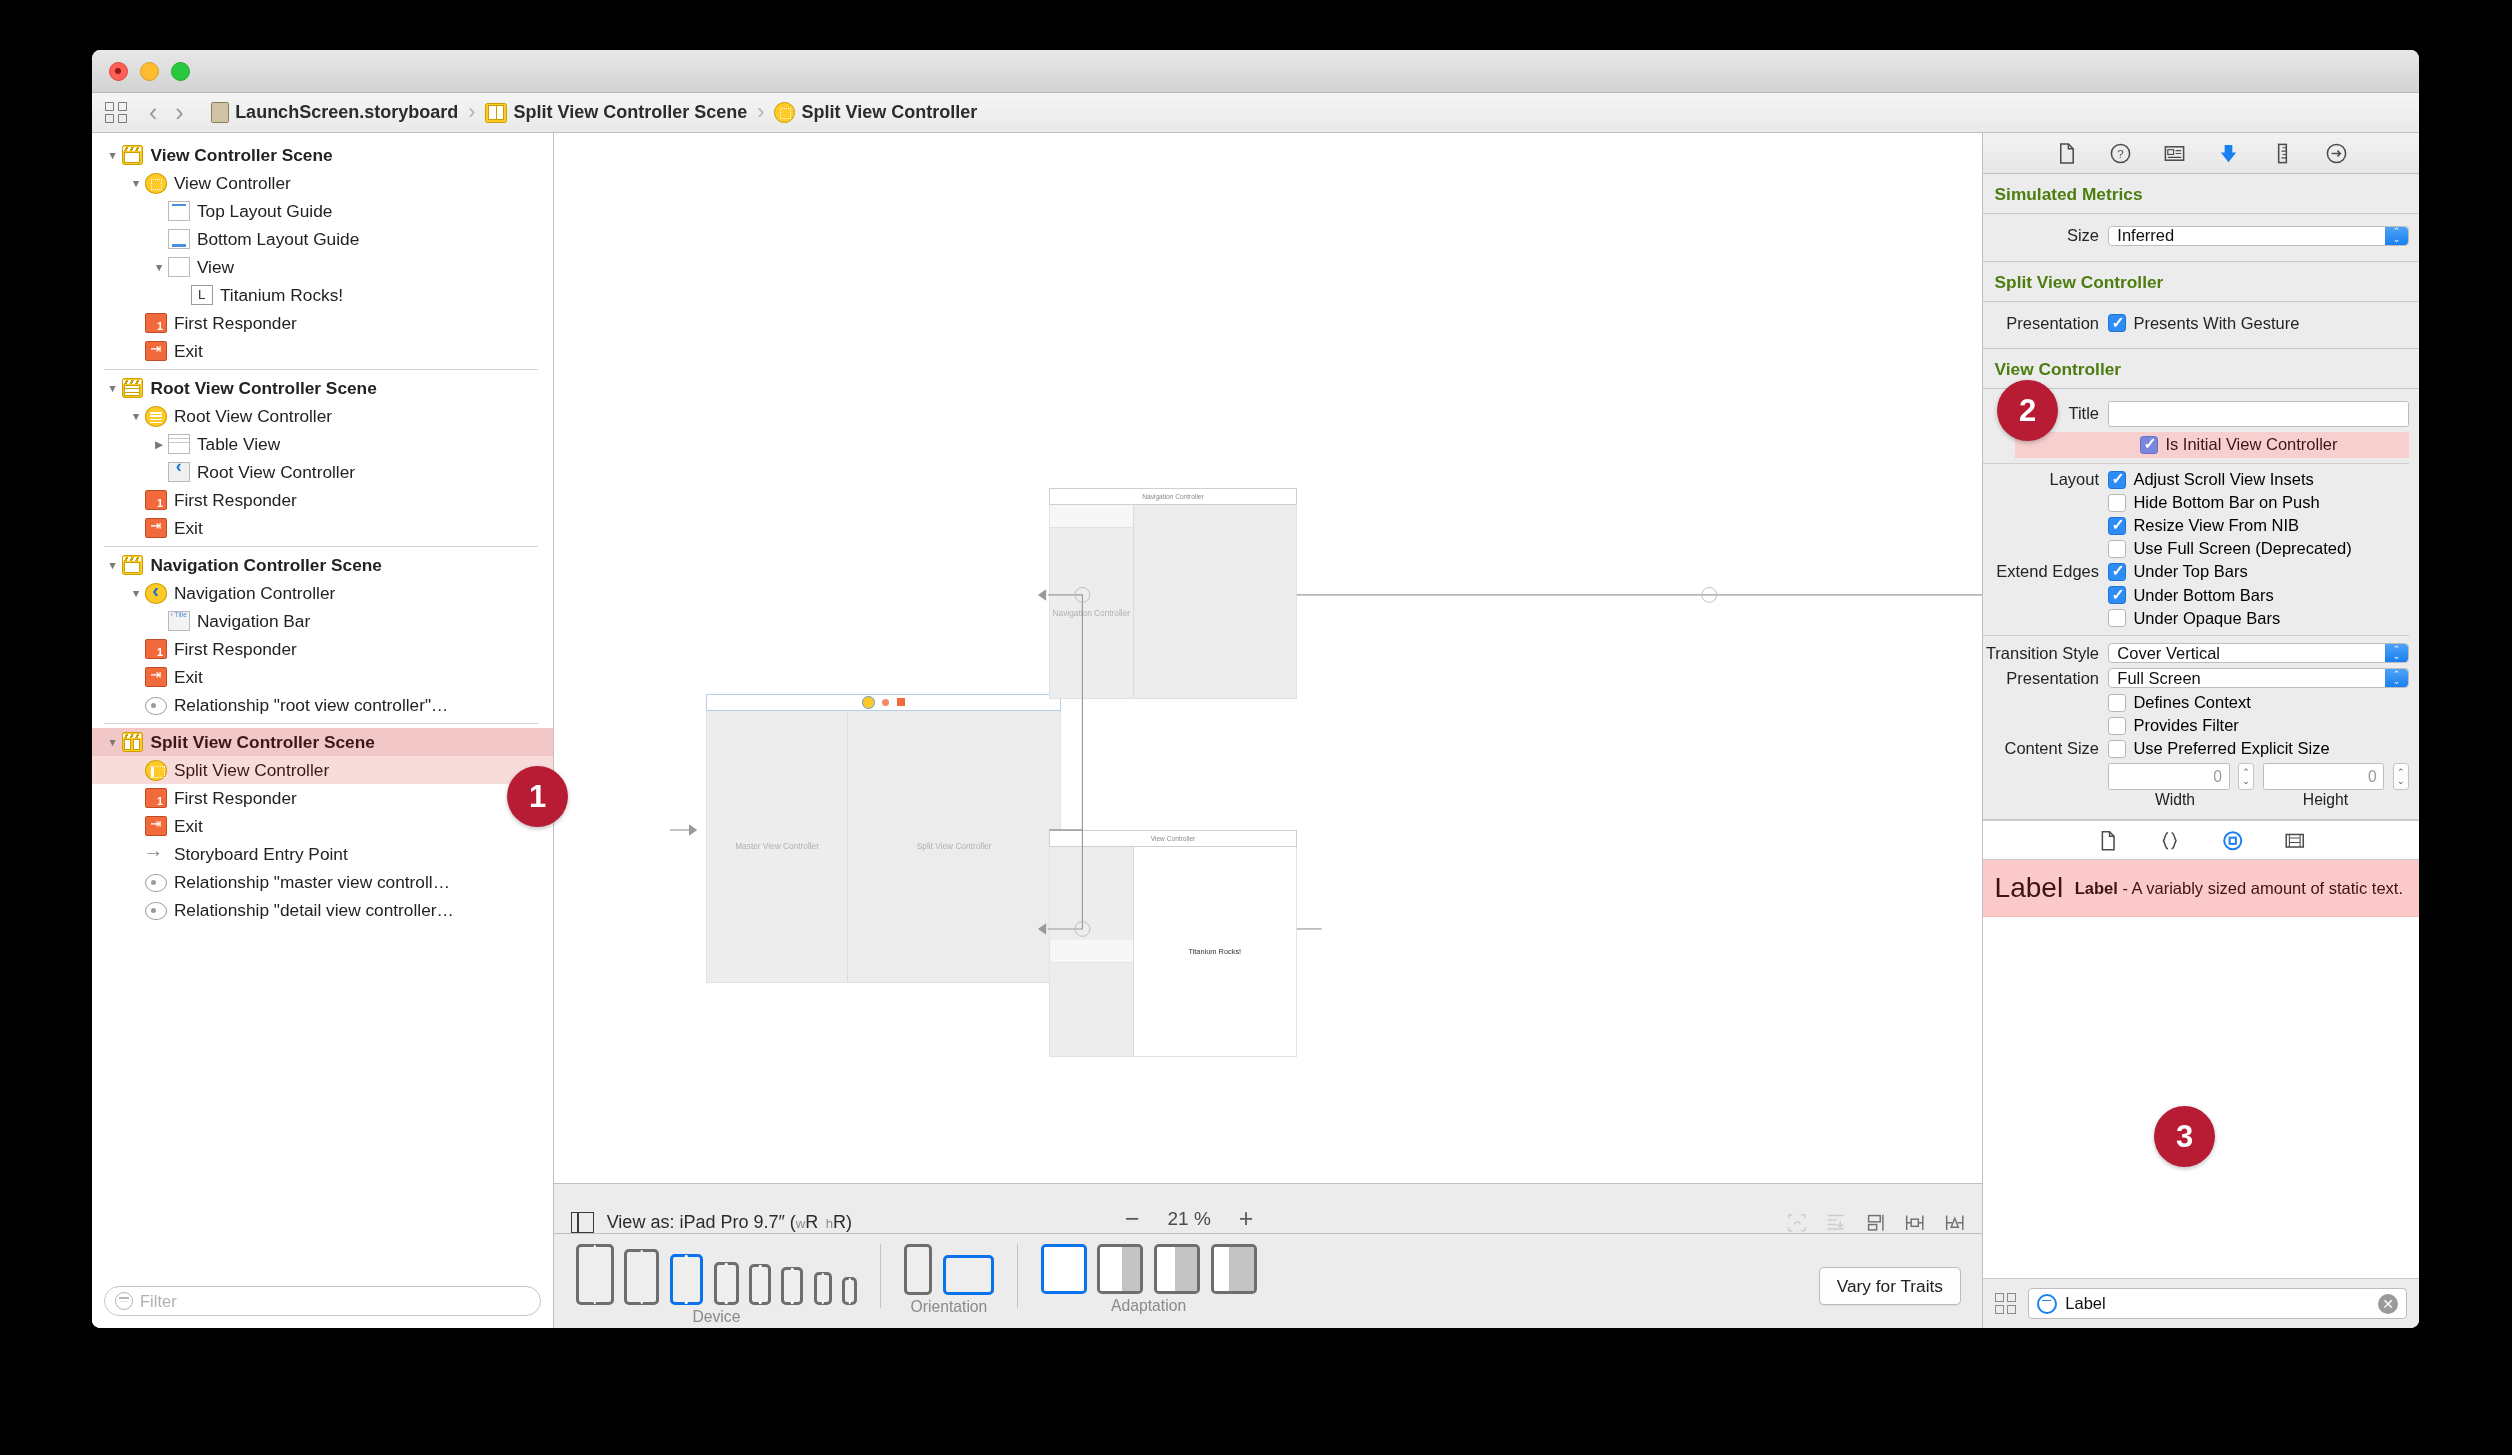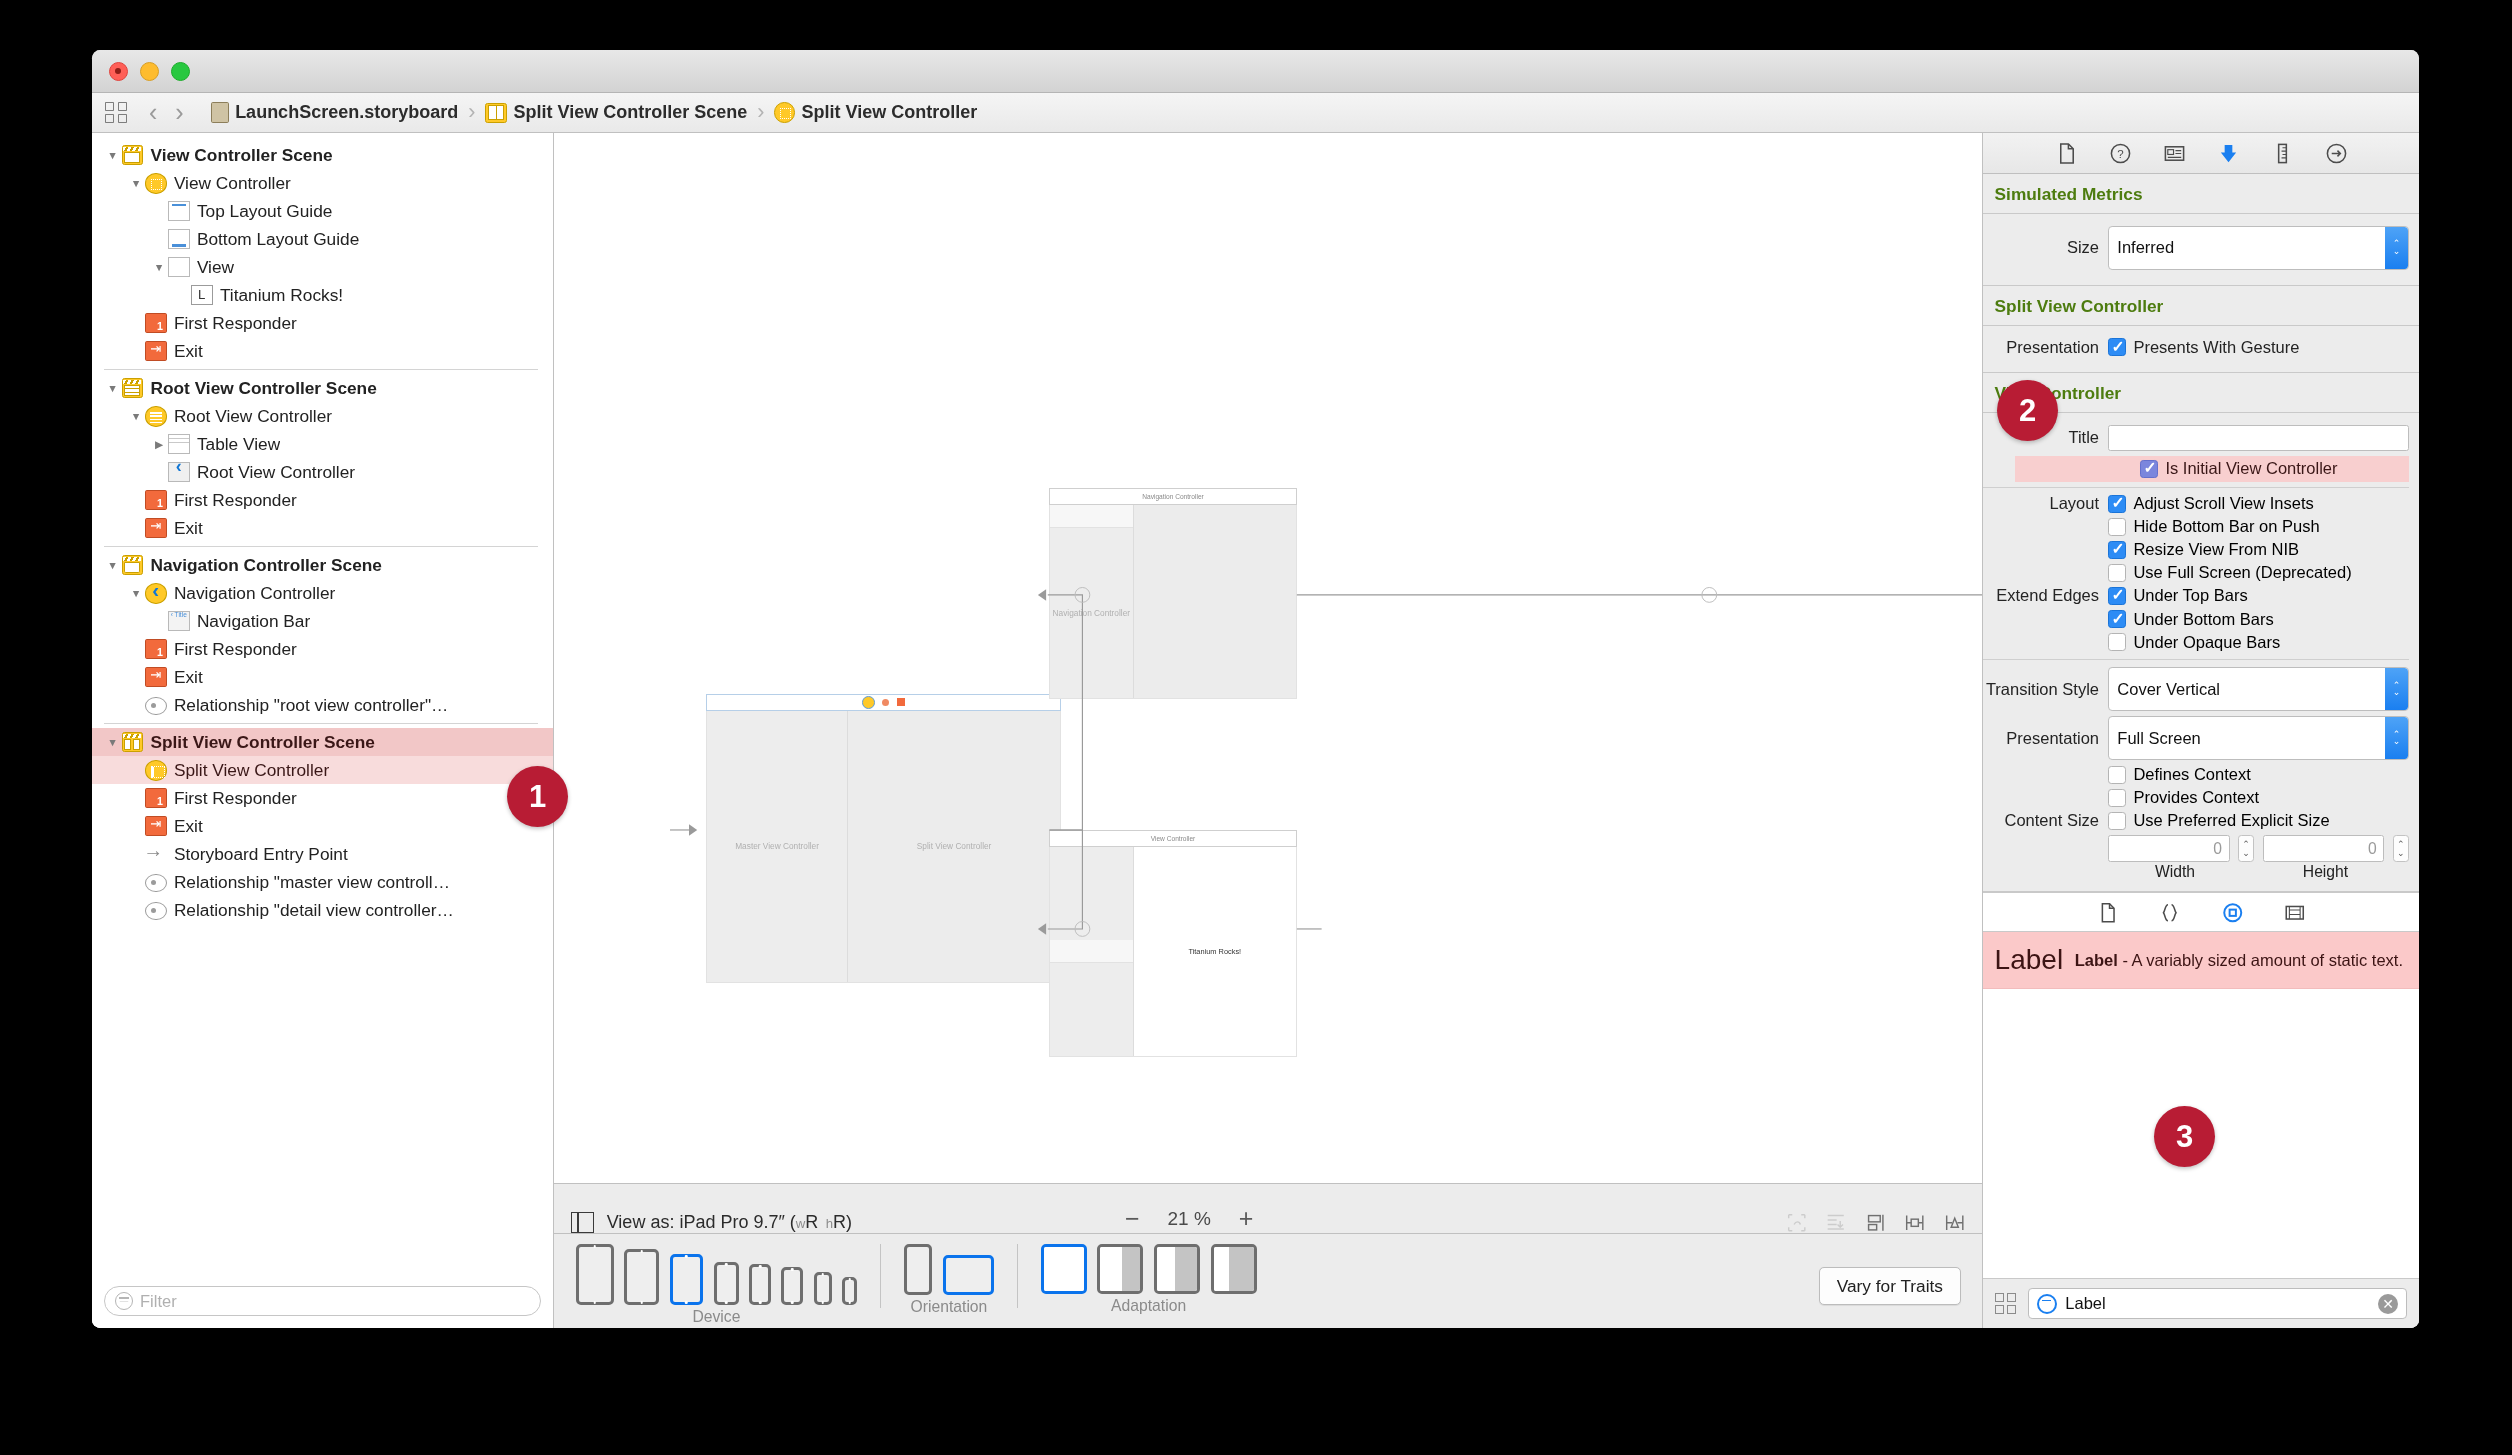--- a/index.html
+++ b/index.html
@@ -270,21 +270,21 @@
   }
   .itab { width:23px;height:23px; position:relative; color:#4c4c4c; }
   .sec-head {
     font-size:17.3px; font-weight:bold; color:#4d7c0f;
     padding:10px 0 8.3px 11.6px; border-bottom:0.8px solid #c9c9c9;
   }
   .sec-body { padding:6.6px 0 10px 0; border-bottom:0.8px solid #c9c9c9; }
   .frow { display:flex; align-items:center; margin:5px 10px 5px 0; font-size:16.5px; color:#242424; }
   .flabel { width:125px; flex:0 0 125px; text-align:right; padding-right:9px; color:#242424; }
   .popup {
-    flex:1; height:44px; background:#fff; border:0.8px solid #bdbdbd; border-radius:4.1px;
+    flex:1; height:20px; background:#fff; border:0.8px solid #bdbdbd; border-radius:4.1px;
     display:flex; align-items:center; padding-left:8.3px; font-size:16.5px; color:#111;
     position:relative; overflow:hidden;
   }
   .popup .stepper {
     position:absolute; right:0; top:0; bottom:0; width:23px;
     background:linear-gradient(to bottom,#4ea3f7,#1a7ff0);
     display:flex; flex-direction:column; align-items:center;
     justify-content:center; color:#fff; font-size:9px; line-height:7.4px;
     border-radius:0 3.3px 3.3px 0;
   }
@@ -903,21 +903,21 @@
             </span>
           </div>
           <div class="cbrow">
             <span class="flabel"></span>
             <span class="cb"></span>
             <span class="cbtext">Defines Context</span>
           </div>
           <div class="cbrow">
             <span class="flabel"></span>
             <span class="cb"></span>
-            <span class="cbtext">Provides Context</span>
+            <span class="cbtext">Provides Filter</span>
           </div>
           <div class="cbrow">
             <span class="flabel">Content Size</span>
             <span class="cb"></span>
             <span class="cbtext">Use Preferred Explicit Size</span>
           </div>
           <div class="num-row" style="padding-left:125px;">
             <span class="numfield">0</span>
             <span class="nstep">
                 <span>⌃</span>

